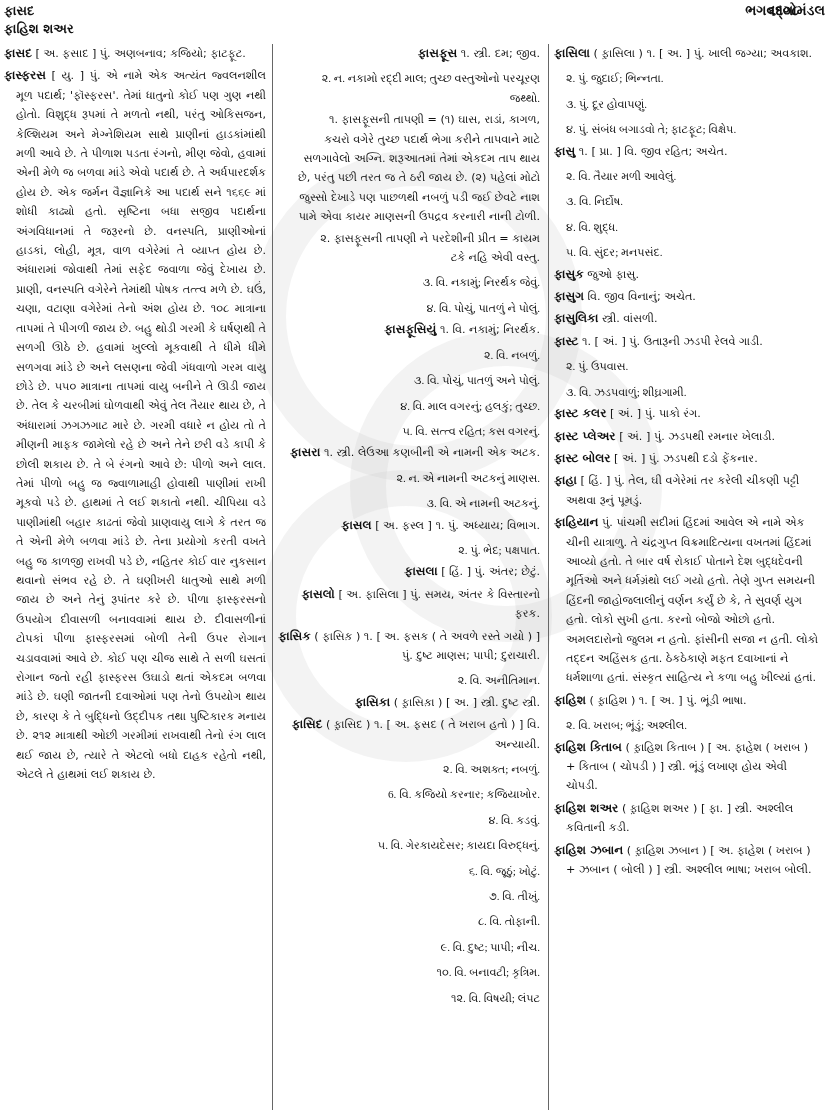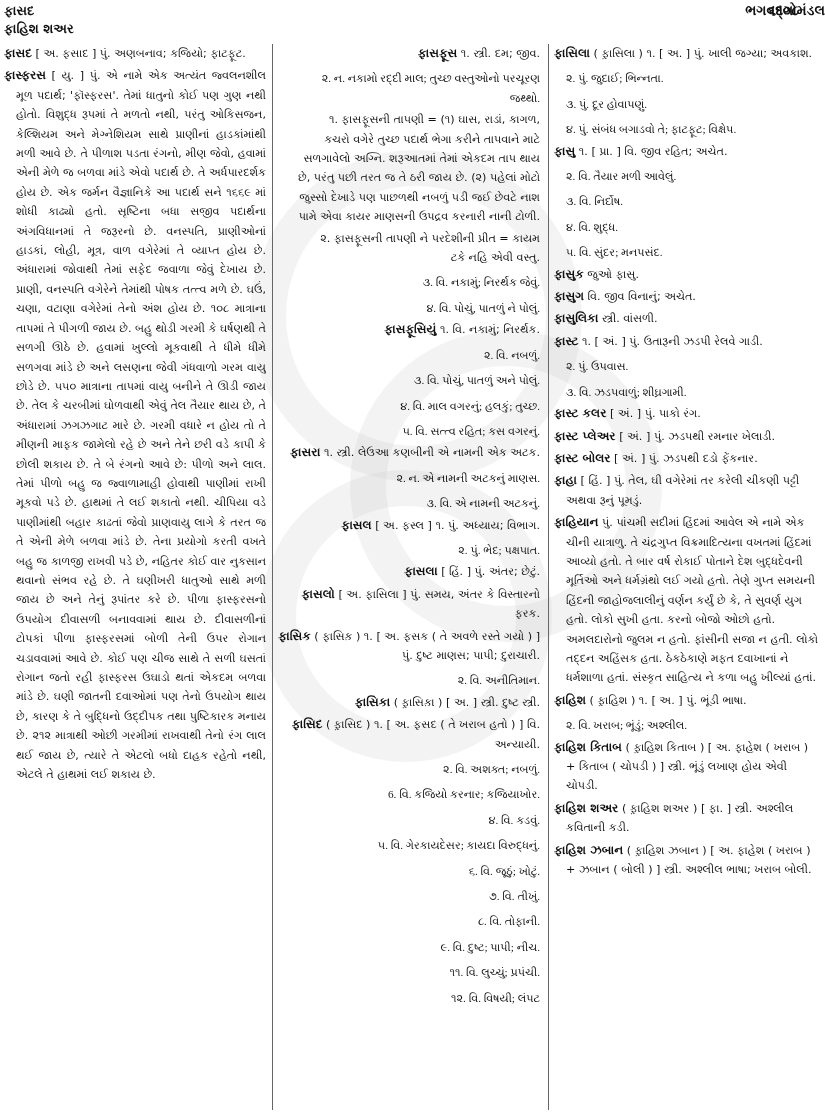--- a/index.html
+++ b/index.html
@@ -89,21 +89,21 @@
       <div class="entry"><span class="hw">ફાસિકા</span> <span>( ફ઼ાસિક઼ા ) [ અ. ] સ્ત્રી. દુષ્ટ સ્ત્રી.</span></div>
       <div class="entry"><span class="hw">ફાસિદ</span> <span>( ફ઼ાસિદ ) ૧. [ અ. ફસદ ( તે ખરાબ હતો ) ] વિ. અન્યાયી.</span></div>
       <div class="sense">૨. વિ. અશક્ત; નબળું.</div>
       <div class="sense">6. વિ. કજિયો કરનાર; કજિયાખોર.</div>
       <div class="sense">૪. વિ. કડવું.</div>
       <div class="sense">૫. વિ. ગેરકાયદેસર; કાયદા વિરુદ્ધનું.</div>
       <div class="sense">૬. વિ. જૂઠું; ખોટું.</div>
       <div class="sense">૭. વિ. તીખું.</div>
       <div class="sense">૮. વિ. તોફાની.</div>
       <div class="sense">૯. વિ. દુષ્ટ; પાપી; નીચ.</div>
-      <div class="sense">૧૧. વિ. લુચ્ચું; પ્રપંચી.</div>
+      <div class="sense">૧૦. વિ. બનાવટી; કૃત્રિમ.</div>
       <div class="sense">૧૨. વિ. વિષયી; લંપટ</div>
     </div>
   <div class="col col-3">
       <div class="entry"><span class="hw">ફાસિલા</span> <span>( ફ઼ાસિલા ) ૧. [ અ. ] પું. ખાલી જગ્યા; અવકાશ.</span></div>
       <div class="sense">૨. પું. જુદાઈ; ભિન્નતા.</div>
       <div class="sense">૩. પું. દૂર હોવાપણું.</div>
       <div class="sense">૪. પું. સંબંધ બગાડવો તે; ફાટફૂટ; વિક્ષેપ.</div>
       <div class="entry"><span class="hw">ફાસુ</span> <span>૧. [ પ્રા. ] વિ. જીવ રહિત; અચેત.</span></div>
       <div class="sense">૨. વિ. તૈયાર મળી આવેલું.</div>
       <div class="sense">૩. વિ. નિર્દોષ.</div>

